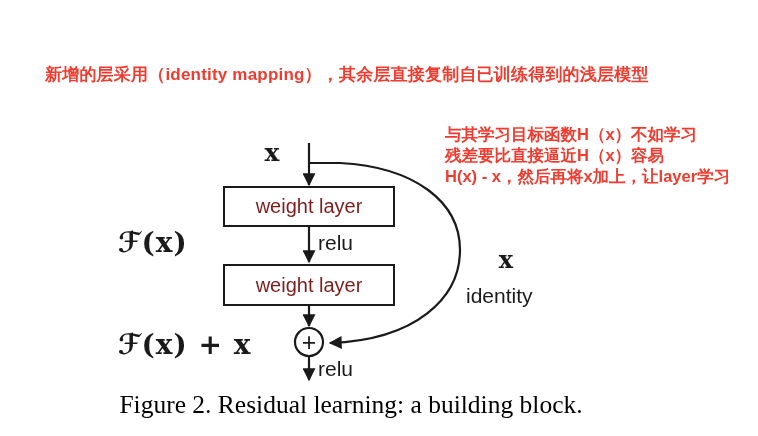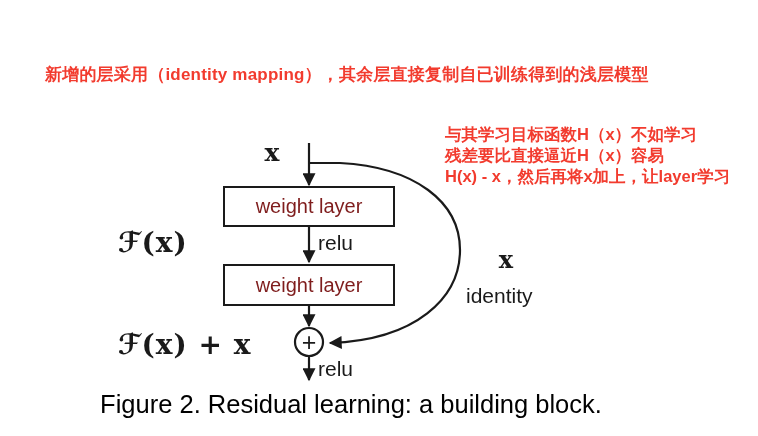--- a/index.html
+++ b/index.html
@@ -66,21 +66,21 @@
     left: 486px; top: 245px; width: 40px;
     text-align: center;
     font-family: "DejaVu Serif", serif;
     font-weight: 700;
     font-size: 24px;
   }
   .identity-lbl { left: 466px; top: 284px; font-size: 21px; }
   .caption {
     left: 0; top: 390px; width: 702px;
     text-align: center;
-    font-family: Liberation Sans, sans-serif;
+    font-family: Liberation Serif, serif;
     font-size: 25.5px;
     color: #000000;
   }
 </style>
 </head>
 <body>
 
 <div class="stage">
 
   <div class="abs note-top">新增的层采用（identity mapping），其余层直接复制自已训练得到的浅层模型</div>

